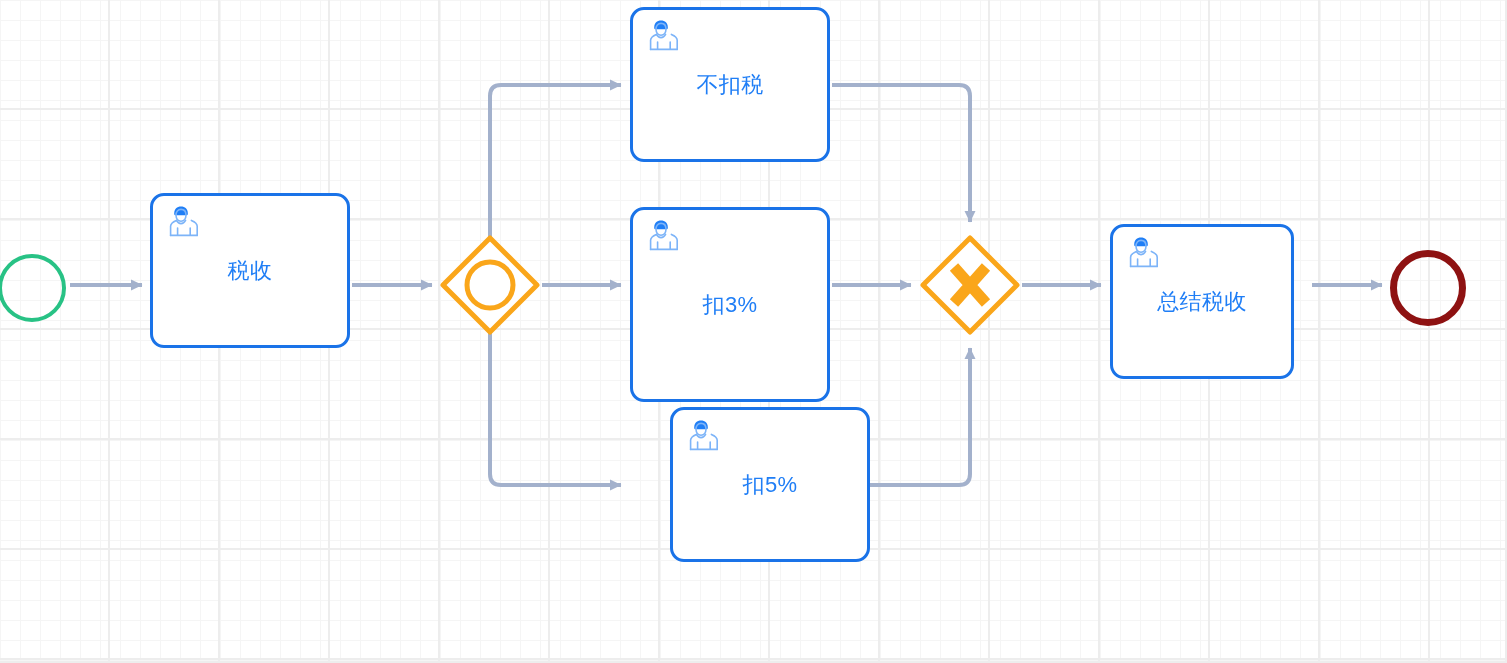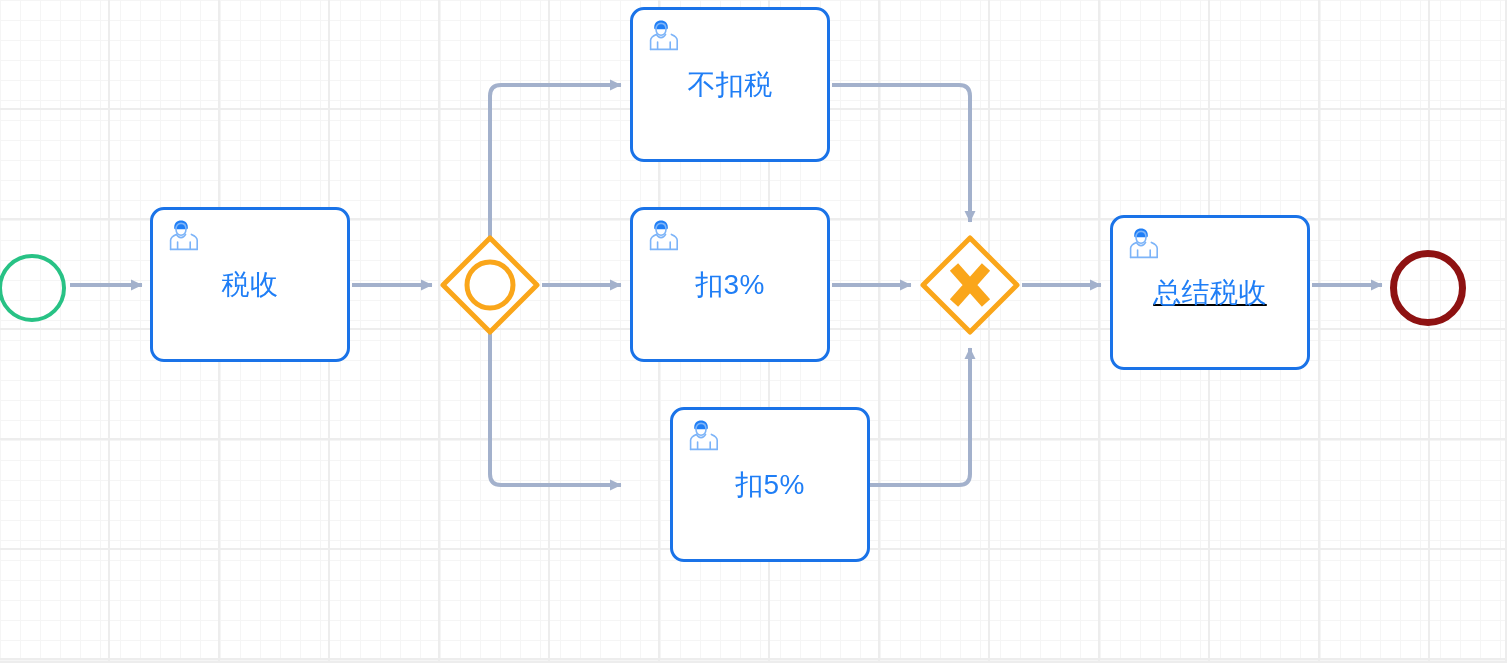--- a/index.html
+++ b/index.html
@@ -57,21 +57,21 @@
     box-sizing: border-box;
     border: 3px solid #1a73e8;
     border-radius: 14px;
     background: #ffffff;
     display: flex;
     align-items: center;
     justify-content: center;
   }
   .task-label {
     color: #1f7ef6;
-    font-size: 28px;
+    font-size: 22px;
     line-height: 1.25;
     text-align: center;
     letter-spacing: 0.4px;
     white-space: nowrap;
     user-select: none;
   }
   .task-icon {
     position: absolute;
     left: 10px;
     top: 8px;
@@ -110,21 +110,21 @@
       <path d="M 832 85 L 959 85 Q 970 85 970 96 L 970 222" marker-end="url(#arrow)"></path>
       <path d="M 832 285 L 911 285" marker-end="url(#arrow)"></path>
       <path d="M 832 485 L 959 485 Q 970 485 970 474 L 970 348" marker-end="url(#arrow)"></path>
       <path d="M 1022 285 L 1101 285" marker-end="url(#arrow)"></path>
       <path d="M 1312 285 L 1382 285" marker-end="url(#arrow)"></path>
     </g>
   </svg>
 
   <div class="event start" style="left:-2px; top:254px; width:68px; height:68px;"></div>
 
-  <div class="task" style="left:150px; top:207px; width:200px; height:155px;">
+  <div class="task" style="left:150px; top:193px; width:200px; height:155px;">
     <svg class="task-icon" viewBox="0 0 36 36" xmlns="http://www.w3.org/2000/svg">
       <path d="M11.2 9.6 C11.2 4.9 14.0 2.6 18.0 2.6 C22.0 2.6 24.8 4.9 24.8 9.6 C24.8 10.6 24.5 11.3 24.0 11.3 L12.0 11.3 C11.5 11.3 11.2 10.6 11.2 9.6 Z" fill="#1f7ef6"></path>
       <path d="M18 5.4 C21.0 5.4 23.0 7.6 23.0 11.0 C23.0 14.6 21.0 17.2 18 17.2 C15.0 17.2 13.0 14.6 13.0 11.0 C13.0 7.6 15.0 5.4 18 5.4 Z" fill="none" stroke="#7db4f8" stroke-width="1.6"></path>
       <path d="M13.4 16.4 C10.2 17.7 7.6 19.0 7.6 22.3 L7.6 31.4 M28.4 16.4 C31.6 17.7 34.2 19.0 34.2 22.3 L34.2 31.4" fill="none" stroke="#7db4f8" stroke-width="1.6" stroke-linecap="round"></path>
       <path d="M13.4 16.4 C14.6 18.6 16.2 19.6 18 19.6 C19.8 19.6 21.4 18.6 22.6 16.4" fill="none" stroke="#7db4f8" stroke-width="1.6" stroke-linecap="round"></path>
       <path d="M7.6 31.4 L34.2 31.4 M14.6 24.0 L14.6 31.4 M27.2 24.0 L27.2 31.4" fill="none" stroke="#7db4f8" stroke-width="1.6" stroke-linecap="round"></path>
     </svg>
     <span class="task-label">税收</span>
   </div>
 
@@ -139,21 +139,21 @@
     <svg class="task-icon" viewBox="0 0 36 36" xmlns="http://www.w3.org/2000/svg">
       <path d="M11.2 9.6 C11.2 4.9 14.0 2.6 18.0 2.6 C22.0 2.6 24.8 4.9 24.8 9.6 C24.8 10.6 24.5 11.3 24.0 11.3 L12.0 11.3 C11.5 11.3 11.2 10.6 11.2 9.6 Z" fill="#1f7ef6"></path>
       <path d="M18 5.4 C21.0 5.4 23.0 7.6 23.0 11.0 C23.0 14.6 21.0 17.2 18 17.2 C15.0 17.2 13.0 14.6 13.0 11.0 C13.0 7.6 15.0 5.4 18 5.4 Z" fill="none" stroke="#7db4f8" stroke-width="1.6"></path>
       <path d="M13.4 16.4 C10.2 17.7 7.6 19.0 7.6 22.3 L7.6 31.4 M28.4 16.4 C31.6 17.7 34.2 19.0 34.2 22.3 L34.2 31.4" fill="none" stroke="#7db4f8" stroke-width="1.6" stroke-linecap="round"></path>
       <path d="M13.4 16.4 C14.6 18.6 16.2 19.6 18 19.6 C19.8 19.6 21.4 18.6 22.6 16.4" fill="none" stroke="#7db4f8" stroke-width="1.6" stroke-linecap="round"></path>
       <path d="M7.6 31.4 L34.2 31.4 M14.6 24.0 L14.6 31.4 M27.2 24.0 L27.2 31.4" fill="none" stroke="#7db4f8" stroke-width="1.6" stroke-linecap="round"></path>
     </svg>
     <span class="task-label">不扣税</span>
   </div>
 
-  <div class="task" style="left:630px; top:207px; width:200px; height:155px;">
+  <div class="task" style="left:630px; top:207px; width:200px; height:195px;">
     <svg class="task-icon" viewBox="0 0 36 36" xmlns="http://www.w3.org/2000/svg">
       <path d="M11.2 9.6 C11.2 4.9 14.0 2.6 18.0 2.6 C22.0 2.6 24.8 4.9 24.8 9.6 C24.8 10.6 24.5 11.3 24.0 11.3 L12.0 11.3 C11.5 11.3 11.2 10.6 11.2 9.6 Z" fill="#1f7ef6"></path>
       <path d="M18 5.4 C21.0 5.4 23.0 7.6 23.0 11.0 C23.0 14.6 21.0 17.2 18 17.2 C15.0 17.2 13.0 14.6 13.0 11.0 C13.0 7.6 15.0 5.4 18 5.4 Z" fill="none" stroke="#7db4f8" stroke-width="1.6"></path>
       <path d="M13.4 16.4 C10.2 17.7 7.6 19.0 7.6 22.3 L7.6 31.4 M28.4 16.4 C31.6 17.7 34.2 19.0 34.2 22.3 L34.2 31.4" fill="none" stroke="#7db4f8" stroke-width="1.6" stroke-linecap="round"></path>
       <path d="M13.4 16.4 C14.6 18.6 16.2 19.6 18 19.6 C19.8 19.6 21.4 18.6 22.6 16.4" fill="none" stroke="#7db4f8" stroke-width="1.6" stroke-linecap="round"></path>
       <path d="M7.6 31.4 L34.2 31.4 M14.6 24.0 L14.6 31.4 M27.2 24.0 L27.2 31.4" fill="none" stroke="#7db4f8" stroke-width="1.6" stroke-linecap="round"></path>
     </svg>
     <span class="task-label">扣3%</span>
   </div>
 
@@ -168,21 +168,21 @@
     <span class="task-label">扣5%</span>
   </div>
 
   <div class="gateway" style="left:920px; top:235px;">
     <svg width="100" height="100" viewBox="0 0 100 100" xmlns="http://www.w3.org/2000/svg">
       <polygon points="50,3 97,50 50,97 3,50" fill="#ffffff" stroke="#faa61a" stroke-width="5" stroke-linejoin="round"></polygon>
       <path d="M 34 32 L 66 68 M 66 32 L 34 68" fill="none" stroke="#faa61a" stroke-width="11" stroke-linecap="butt"></path>
     </svg>
   </div>
 
-  <div class="task" style="left:1110px; top:215px; width:200px; height:155px;text-decoration:underline;">
+  <div class="task" style="left:1110px; top:224px; width:184px; height:155px;">
     <svg class="task-icon" viewBox="0 0 36 36" xmlns="http://www.w3.org/2000/svg">
       <path d="M11.2 9.6 C11.2 4.9 14.0 2.6 18.0 2.6 C22.0 2.6 24.8 4.9 24.8 9.6 C24.8 10.6 24.5 11.3 24.0 11.3 L12.0 11.3 C11.5 11.3 11.2 10.6 11.2 9.6 Z" fill="#1f7ef6"></path>
       <path d="M18 5.4 C21.0 5.4 23.0 7.6 23.0 11.0 C23.0 14.6 21.0 17.2 18 17.2 C15.0 17.2 13.0 14.6 13.0 11.0 C13.0 7.6 15.0 5.4 18 5.4 Z" fill="none" stroke="#7db4f8" stroke-width="1.6"></path>
       <path d="M13.4 16.4 C10.2 17.7 7.6 19.0 7.6 22.3 L7.6 31.4 M28.4 16.4 C31.6 17.7 34.2 19.0 34.2 22.3 L34.2 31.4" fill="none" stroke="#7db4f8" stroke-width="1.6" stroke-linecap="round"></path>
       <path d="M13.4 16.4 C14.6 18.6 16.2 19.6 18 19.6 C19.8 19.6 21.4 18.6 22.6 16.4" fill="none" stroke="#7db4f8" stroke-width="1.6" stroke-linecap="round"></path>
       <path d="M7.6 31.4 L34.2 31.4 M14.6 24.0 L14.6 31.4 M27.2 24.0 L27.2 31.4" fill="none" stroke="#7db4f8" stroke-width="1.6" stroke-linecap="round"></path>
     </svg>
     <span class="task-label">总结税收</span>
   </div>
 

